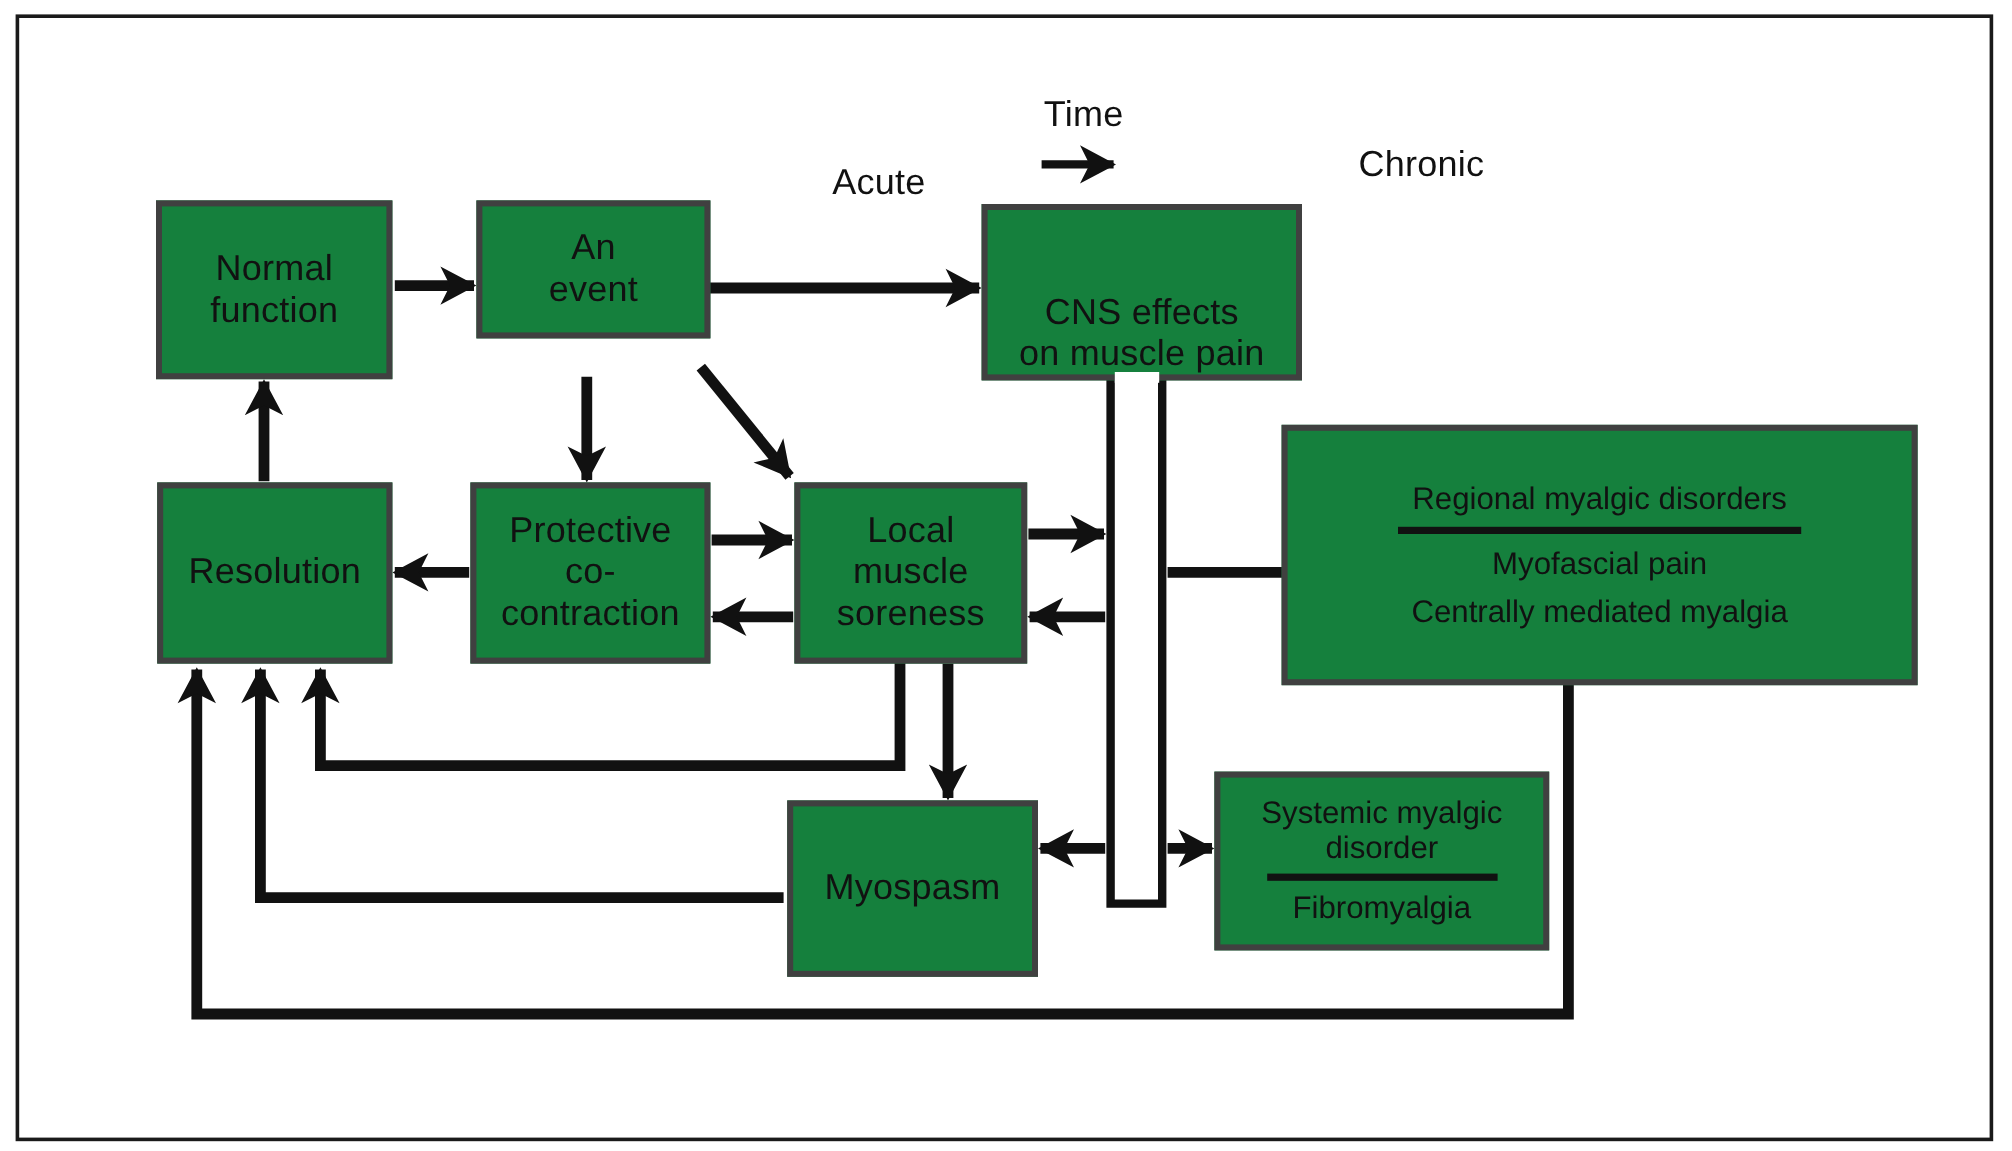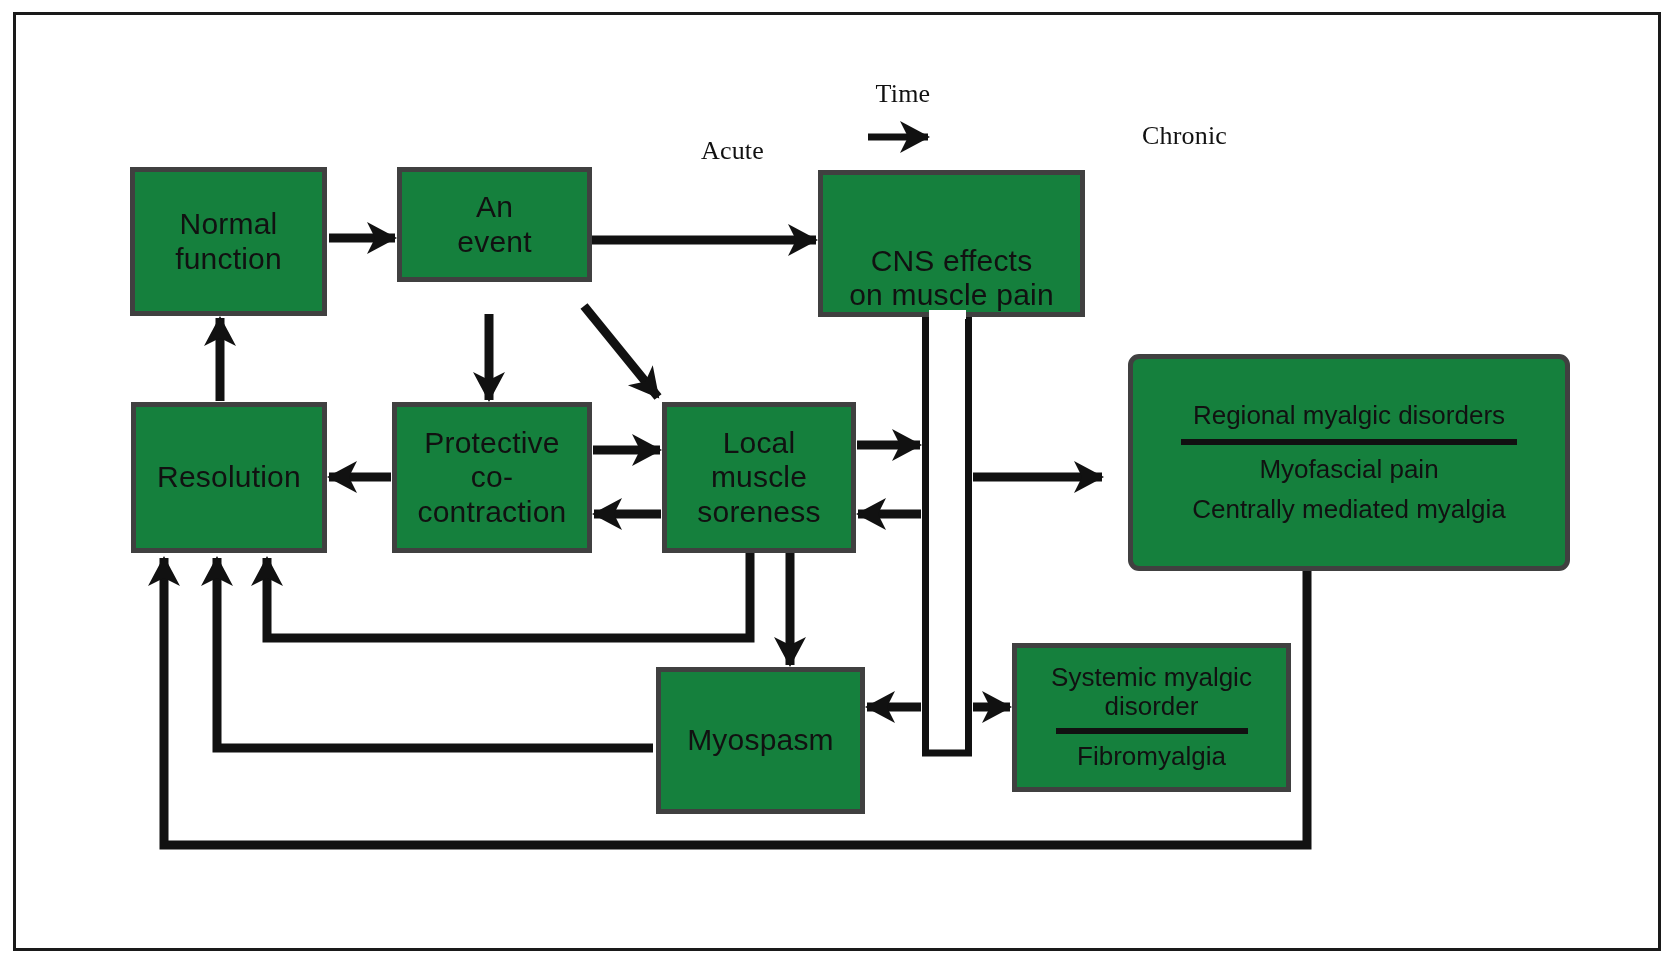--- a/index.html
+++ b/index.html
@@ -23,21 +23,21 @@
     display:flex;flex-direction:column;align-items:center;justify-content:center;
     text-align:center;
   }
   .box-label{
     white-space:pre-line;
     font-size:30px;line-height:1.14;
     letter-spacing:0.2px;
   }
   .toplabel{
     position:absolute;z-index:2;
-    font-size:26px;text-align:center;letter-spacing:0.2px;font-family:Liberation Serif, serif;
+    font-size:30px;text-align:center;letter-spacing:0.2px;
   }
   .subhead{font-size:26px;line-height:1.12;white-space:pre-line;}
   .divider{background:#111;height:6px;border:none;margin:9px auto 10px auto;}
   .item{font-size:26px;line-height:1.15;text-align:right;}
   #cns-gap{
     position:absolute;left:929px;top:310px;width:37px;height:9px;
     background:#fff;z-index:3;
   }
 </style>
 </head>
@@ -113,21 +113,21 @@
   <div class="box" style="left:662px;top:402px;width:194px;height:151px;">
     <div class="box-label">Local
 muscle
 soreness</div>
   </div>
 
   <div class="box" style="left:656px;top:667px;width:209px;height:147px;">
     <div class="box-label">Myospasm</div>
   </div>
 
-  <div class="box" style="left:1128px;top:354px;width:442px;height:217px;padding:6px 0;border-radius:11px;">
+  <div class="box" style="left:1068px;top:354px;width:530px;height:217px;padding:6px 0;">
     <div class="subhead">Regional myalgic disorders</div>
     <div class="divider" style="width:336px;"></div>
     <div class="item" style="margin-bottom:10px;">Myofascial pain</div>
     <div class="item">Centrally mediated myalgia</div>
   </div>
 
   <div class="box" style="left:1012px;top:643px;width:279px;height:149px;padding:4px 0;">
     <div class="subhead">Systemic myalgic
 disorder</div>
     <div class="divider" style="width:192px;margin:7px auto 8px auto;"></div>

